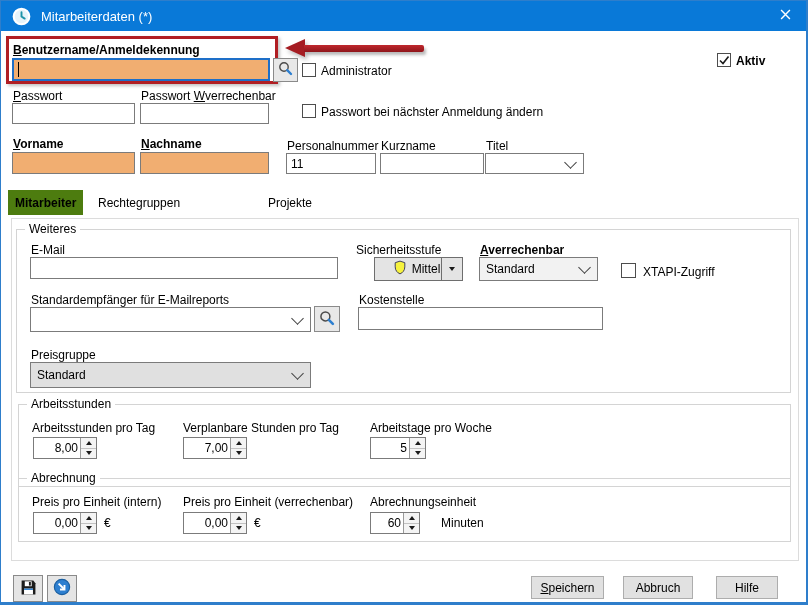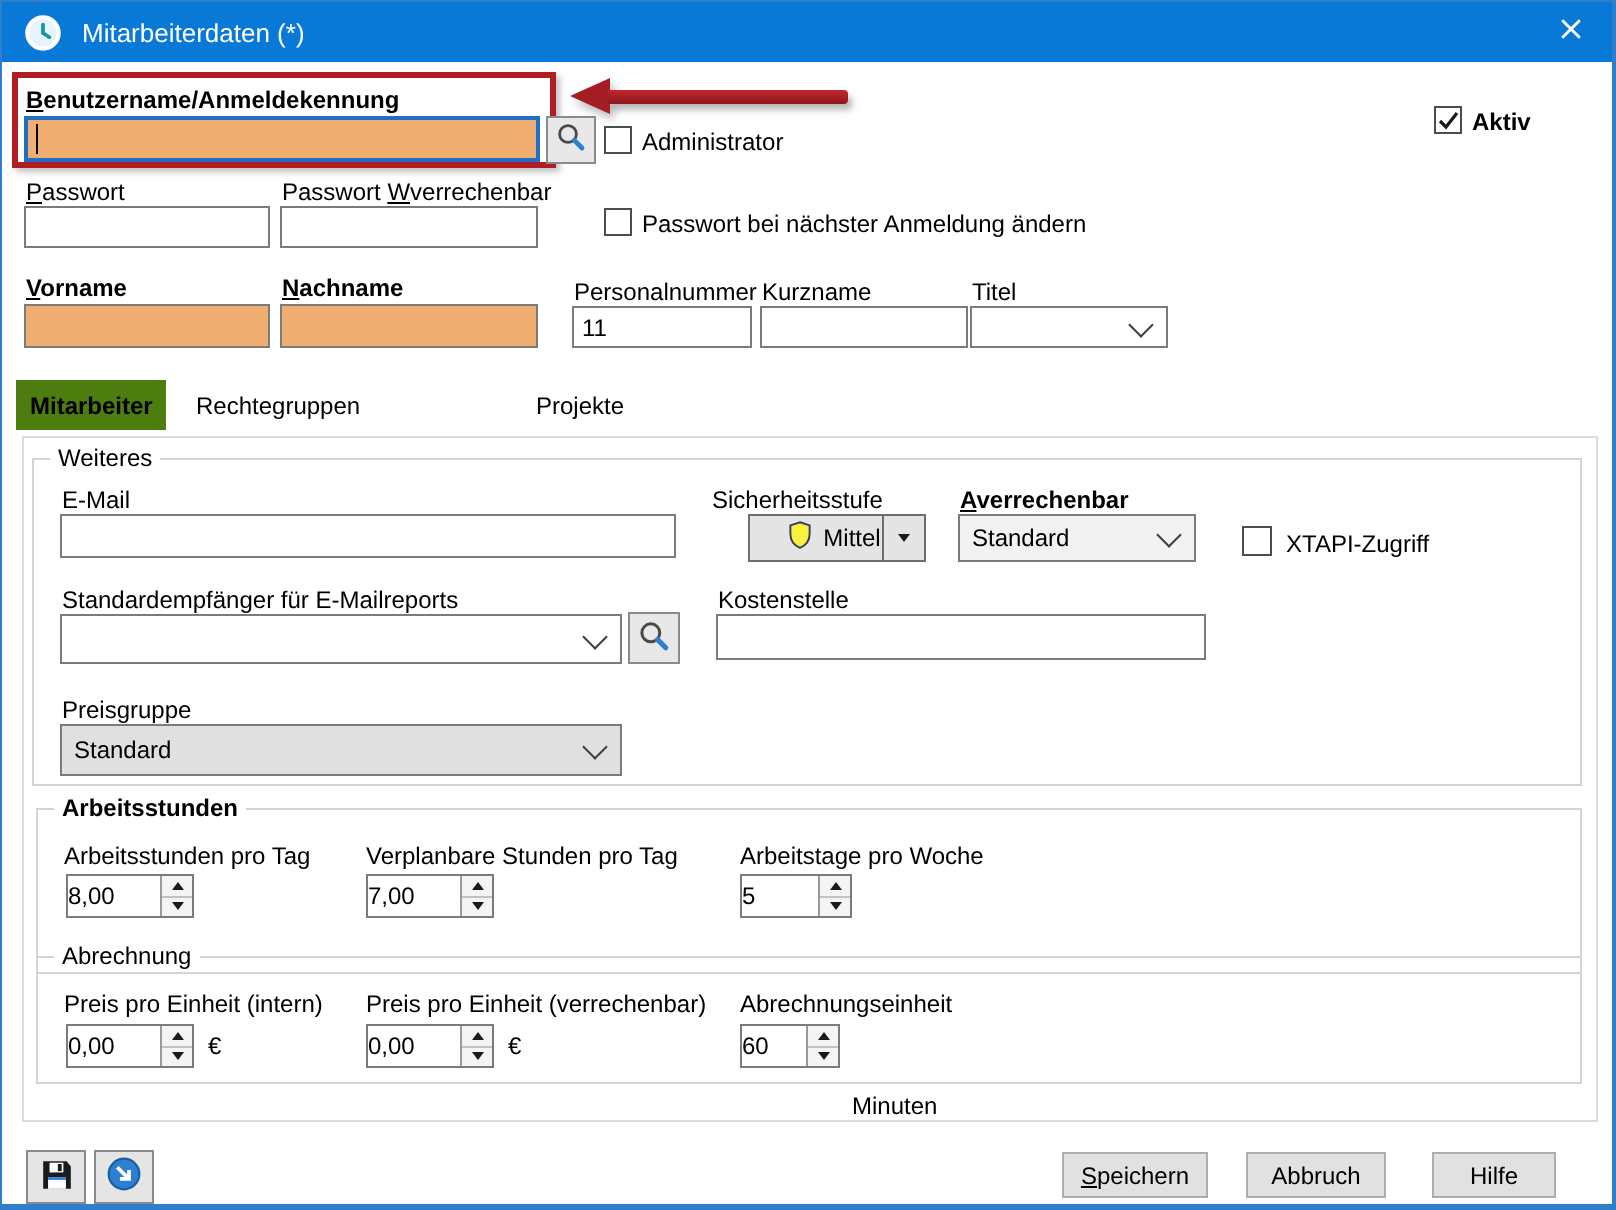--- a/index.html
+++ b/index.html
@@ -19,21 +19,21 @@
   .focused{border:2px solid #1e6fc8;}
   .caret{position:absolute;width:1px;height:15px;background:#000;}
   .cbx{position:absolute;width:14px;height:14px;box-sizing:border-box;border:1px solid #4d4d4d;background:#fff;}
   .combo{position:absolute;box-sizing:border-box;border:1px solid #7b7b7b;background:#fff;
          display:flex;align-items:center;padding:0 22px 0 6px;}
   .combo .chev{position:absolute;right:8px;top:calc(50% - 6px);width:8px;height:8px;
          border-right:1.4px solid #3f3f3f;border-bottom:1.4px solid #3f3f3f;transform:rotate(45deg);}
   .gray{background:#e0e0e0;}
   .ltgray{background:#f2f2f2;}
   .spin{position:absolute;box-sizing:border-box;border:1px solid #7b7b7b;background:#fff;display:flex;}
-  .spin input{border:0;outline:none;flex:1;min-width:0;text-align:left;
+  .spin input{border:0;outline:none;flex:1;min-width:0;text-align:right;
          font:12px "Liberation Sans",sans-serif;padding:0 2px 0 0;background:transparent;}
   .spin .btns{width:15px;display:flex;flex-direction:column;border-left:1px solid #9a9a9a;}
   .spin .sb{flex:1;display:flex;align-items:center;justify-content:center;background:#f4f4f4;border:0;padding:0;}
   .spin .sb + .sb{border-top:1px solid #c2c2c2;}
   .tu{width:0;height:0;border-left:3px solid transparent;border-right:3px solid transparent;border-bottom:4px solid #1a1a1a;}
   .td{width:0;height:0;border-left:3px solid transparent;border-right:3px solid transparent;border-top:4px solid #1a1a1a;}
   .btn{position:absolute;box-sizing:border-box;background:#e1e1e1;border:1px solid #adadad;
        font:12px "Liberation Sans",sans-serif;display:flex;align-items:center;justify-content:center;cursor:default;}
   .iconbtn{position:absolute;box-sizing:border-box;background:#e8e8e8;border:1px solid #8a8a8a;
        display:flex;align-items:center;justify-content:center;}
@@ -170,21 +170,21 @@
 
   <span class="lbl" style="left:358px;top:292px;">Kostenstelle</span>
   <input class="inp" style="left: 357px; top: 306px; width: 245px; height: 23px;">
 
   <span class="lbl" style="left:30px;top:347px;">Preisgruppe</span>
   <div class="combo gray" style="left:29px;top:361px;width:281px;height:26px;">
     <span class="val">Standard</span>
       <span class="chev"></span>
   </div>
 
-  <div class="grp" style="left:17px;top:403px;width:773px;height:83px;font-weight:bold;">
+  <div class="grp" style="left:17px;top:403px;width:773px;height:83px;">
     <span class="glabel">Arbeitsstunden</span>
   </div>
   <span class="lbl" style="left:31px;top:420px;">Arbeitsstunden pro Tag</span>
   <div class="spin" style="left:32px;top:436px;width:64px;height:22px;">
     <input value="8,00" style="">
     <span class="btns">
         <button class="sb">
           <span class="tu"></span>
         </button>
         <button class="sb">
@@ -251,21 +251,21 @@
     <input value="60" style="">
     <span class="btns">
         <button class="sb">
           <span class="tu"></span>
         </button>
         <button class="sb">
           <span class="td"></span>
         </button>
       </span>
   </div>
-  <span class="lbl" style="left:425px;top:515px;margin-top:30px;">Minuten</span>
+  <span class="lbl" style="left:440px;top:515px;">Minuten</span>
 
   <span class="iconbtn" style="left:12px;top:574px;width:30px;height:27px;background:#e5e5e5;">
     <span><svg width="17" height="17" viewBox="0 0 16 16">
           <path d="M1.5 1.5 h11 L14.5 4 V14.5 H1.5 Z" fill="#1b1b1b"></path>
           <rect x="4.5" y="2.2" width="6.5" height="4.6" fill="#fff"></rect>
           <rect x="8.4" y="2.8" width="1.8" height="3.4" fill="#1b1b1b"></rect>
           <rect x="3.8" y="9" width="8.4" height="5.5" fill="#fff"></rect>
           <rect x="3.8" y="9" width="8.4" height="1.3" fill="#2d7fd0"></rect>
         </svg></span>
   </span>

